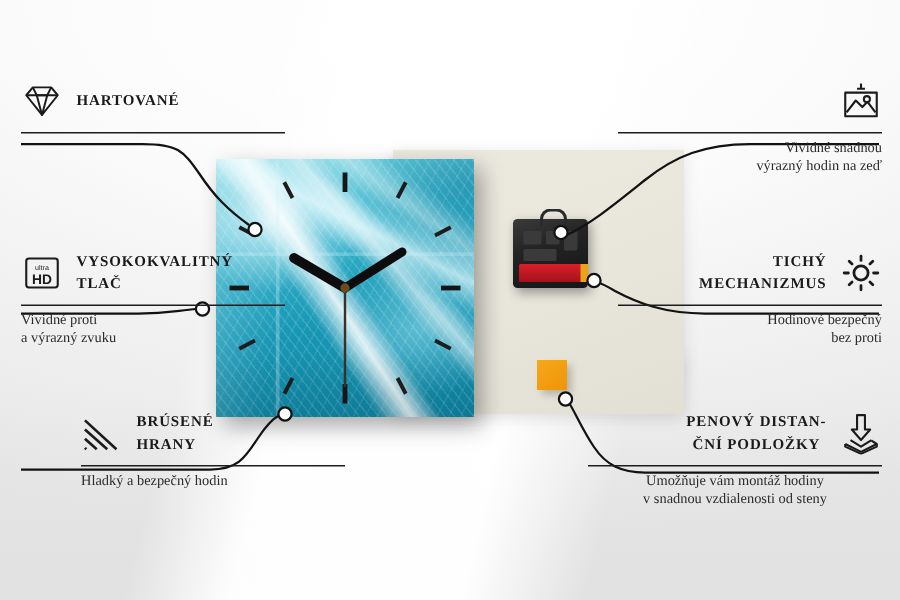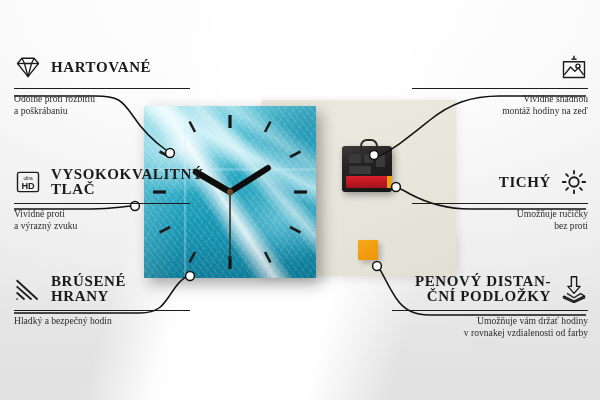--- a/index.html
+++ b/index.html
@@ -189,21 +189,21 @@
     display: flex;
     align-items: center;
     gap: 9px;
     min-height: 34px;
   }
   .feature.right .feat-head { flex-direction: row-reverse; }
 
   .feat-title {
     font-family: "Liberation Serif", serif;
     font-weight: bold;
-    font-size: 15px;
+    font-size: 10px;
     line-height: 15px;
     letter-spacing: 0.6px;
     color: #1a1a1a;
     text-transform: uppercase;
   }
   .feat-rule {
     height: 0;
     border-top: 1.4px solid #1d1d1d;
     margin-top: 4px;
     width: 100%;
@@ -314,24 +314,20 @@
           <path d="M4,12 H28"></path>
           <path d="M9,6 L12,12 L16,27 L20,12 L23,6"></path>
           <path d="M12,12 H20"></path>
         </g>
       </svg>
       <div>
         <div class="feat-title">HARTOVANÉ</div>
       </div>
     </div>
     <div class="feat-rule"></div>
-    <div class="feat-desc">
-      <div>Odolné proti rozbitiu</div>
-      <div>a poškrábaniu</div>
-    </div>
   </div>
 
   <div class="feature left" style="top:165px;">
     <div class="feat-head">
       <svg class="ico" viewBox="0 0 32 32">
         <rect x="4" y="5" width="24" height="22" rx="2" fill="none" stroke="#1b1b1b" stroke-width="1.6"></rect>
         <text x="16" y="14" font-family="Liberation Sans, sans-serif" font-size="5.4" fill="#1b1b1b" text-anchor="middle">ultra</text>
         <text x="16" y="24" font-family="Liberation Sans, sans-serif" font-size="10.5" font-weight="bold" fill="#1b1b1b" text-anchor="middle">HD</text>
       </svg>
       <div>
@@ -339,21 +335,21 @@
         <div class="feat-title">TLAČ</div>
       </div>
     </div>
     <div class="feat-rule"></div>
     <div class="feat-desc">
       <div>Vividné proti</div>
       <div>a výrazný zvuku</div>
     </div>
   </div>
 
-  <div class="feature left" style="top:272px;">
+  <div class="feature left" style="top:272px;margin-left:40px;">
     <div class="feat-head">
       <svg class="ico" viewBox="0 0 32 32">
         <g stroke="#1b1b1b" stroke-width="2" stroke-linecap="butt">
           <line x1="3" y1="6" x2="27" y2="28"></line>
           <line x1="3" y1="13" x2="20" y2="28"></line>
           <line x1="3" y1="20" x2="12" y2="28"></line>
           <line x1="3" y1="27" x2="4" y2="28"></line>
         </g>
       </svg>
       <div>
@@ -375,65 +371,66 @@
           <path d="M13,7 L19,7"></path>
           <rect x="4" y="10" width="24" height="18"></rect>
           <path d="M5,25 L12,16 L17,21 L21,17 L27,25"></path>
           <circle cx="20.5" cy="15" r="2.3"></circle>
         </g>
       </svg>
     </div>
     <div class="feat-rule"></div>
     <div class="feat-desc">
       <div>Vividné snadnou</div>
-      <div>montáž hodiny na zeď</div>
+      <div>výrazný hodin na zeď</div>
     </div>
   </div>
 
   <div class="feature right" style="top:165px;">
     <div class="feat-head">
       <svg class="ico" viewBox="0 0 32 32">
         <g fill="none" stroke="#1b1b1b" stroke-width="2.1" stroke-linecap="round">
           <circle cx="16" cy="16" r="5.4"></circle>
           <path d="M16,3.2 L16,6.4"></path>
           <path d="M16,25.6 L16,28.8"></path>
           <path d="M3.2,16 L6.4,16"></path>
           <path d="M25.6,16 L28.8,16"></path>
           <path d="M7,7 L9.2,9.2"></path>
           <path d="M22.8,22.8 L25,25"></path>
           <path d="M25,7 L22.8,9.2"></path>
           <path d="M9.2,22.8 L7,25"></path>
         </g>
       </svg>
       <div>
         <div class="feat-title">TICHÝ</div>
+        <div class="feat-title">MECHANIZMUS</div>
       </div>
     </div>
     <div class="feat-rule"></div>
     <div class="feat-desc">
-      <div>Umožňuje ručičky</div>
+      <div>Hodinové bezpečný</div>
       <div>bez proti</div>
     </div>
   </div>
 
-  <div class="feature right" style="top:272px; width:196px;">
+  <div class="feature right" style="top:272px; width:196px;text-align:center;">
     <div class="feat-head">
       <svg class="ico" viewBox="0 0 32 32">
         <g fill="none" stroke="#1b1b1b" stroke-width="1.6" stroke-linejoin="round">
           <path d="M13,2 L19,2 L19,13 L23,13 L16,21 L9,13 L13,13 Z"></path>
           <path d="M8,21 L16,26 L24,21"></path>
           <path d="M4,24 L16,30 L28,24 L24,21.5"></path>
           <path d="M4,24 L4,26 L16,31.5 L28,26 L28,24"></path>
         </g>
       </svg>
       <div>
         <div class="feat-title">PENOVÝ DISTAN-</div>
         <div class="feat-title">ČNÍ PODLOŽKY</div>
       </div>
     </div>
     <div class="feat-rule"></div>
     <div class="feat-desc">
-      <div>Umožňuje vám držať hodiny</div>
-      <div>v rovnakej vzdialenosti od farby</div>
+      <div>Umožňuje vám montáž hodiny</div>
+      <div>v snadnou vzdialenosti od steny</div>
     </div>
   </div>
 
 </div>
 
 </body></html>

